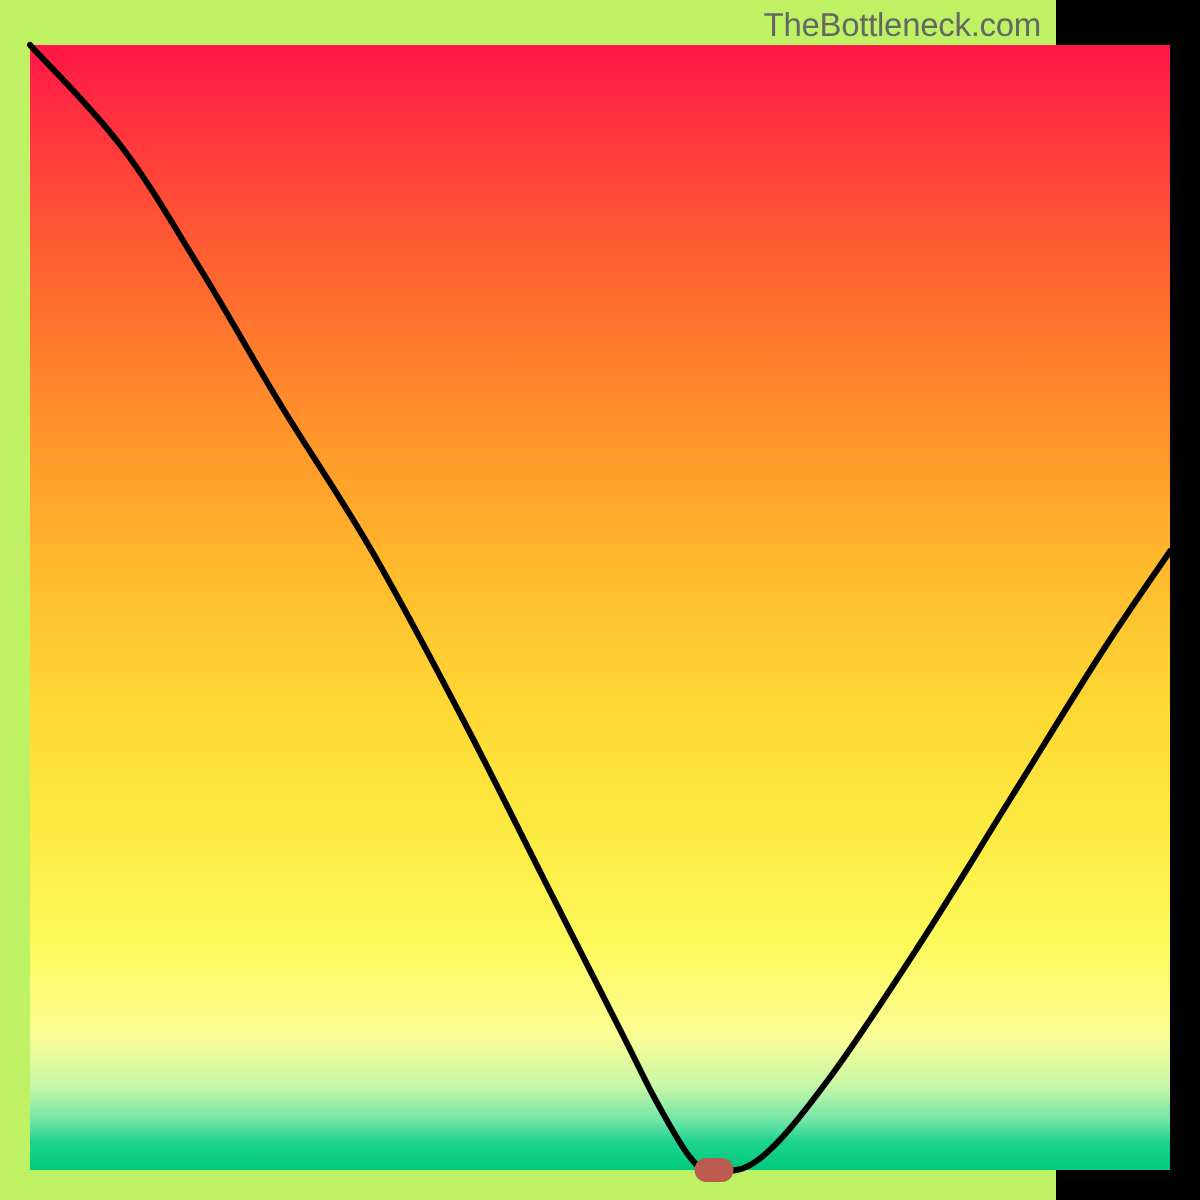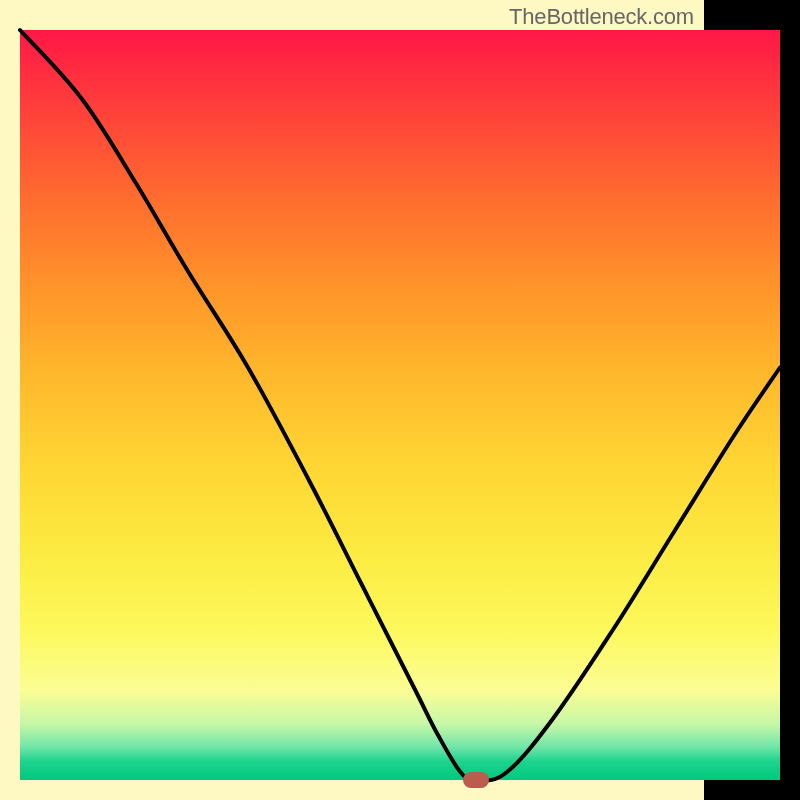--- a/index.html
+++ b/index.html
@@ -8,21 +8,21 @@
     width: 800px;
     height: 800px;
     overflow: hidden;
     background: #000;
     font-family: Arial, Helvetica, sans-serif;
   }
   .frame {
     position: relative;
     width: 704px;
     height: 800px;
-    background: #fef9c3;
+    background: #bef264;
     text-align: center;
   }
   .attribution {
     position: absolute;
     top: 4px;
     right: 10px;
     color: #666;
     font-size: 22px;
     font-weight: 400;
     letter-spacing: -0.2px;

